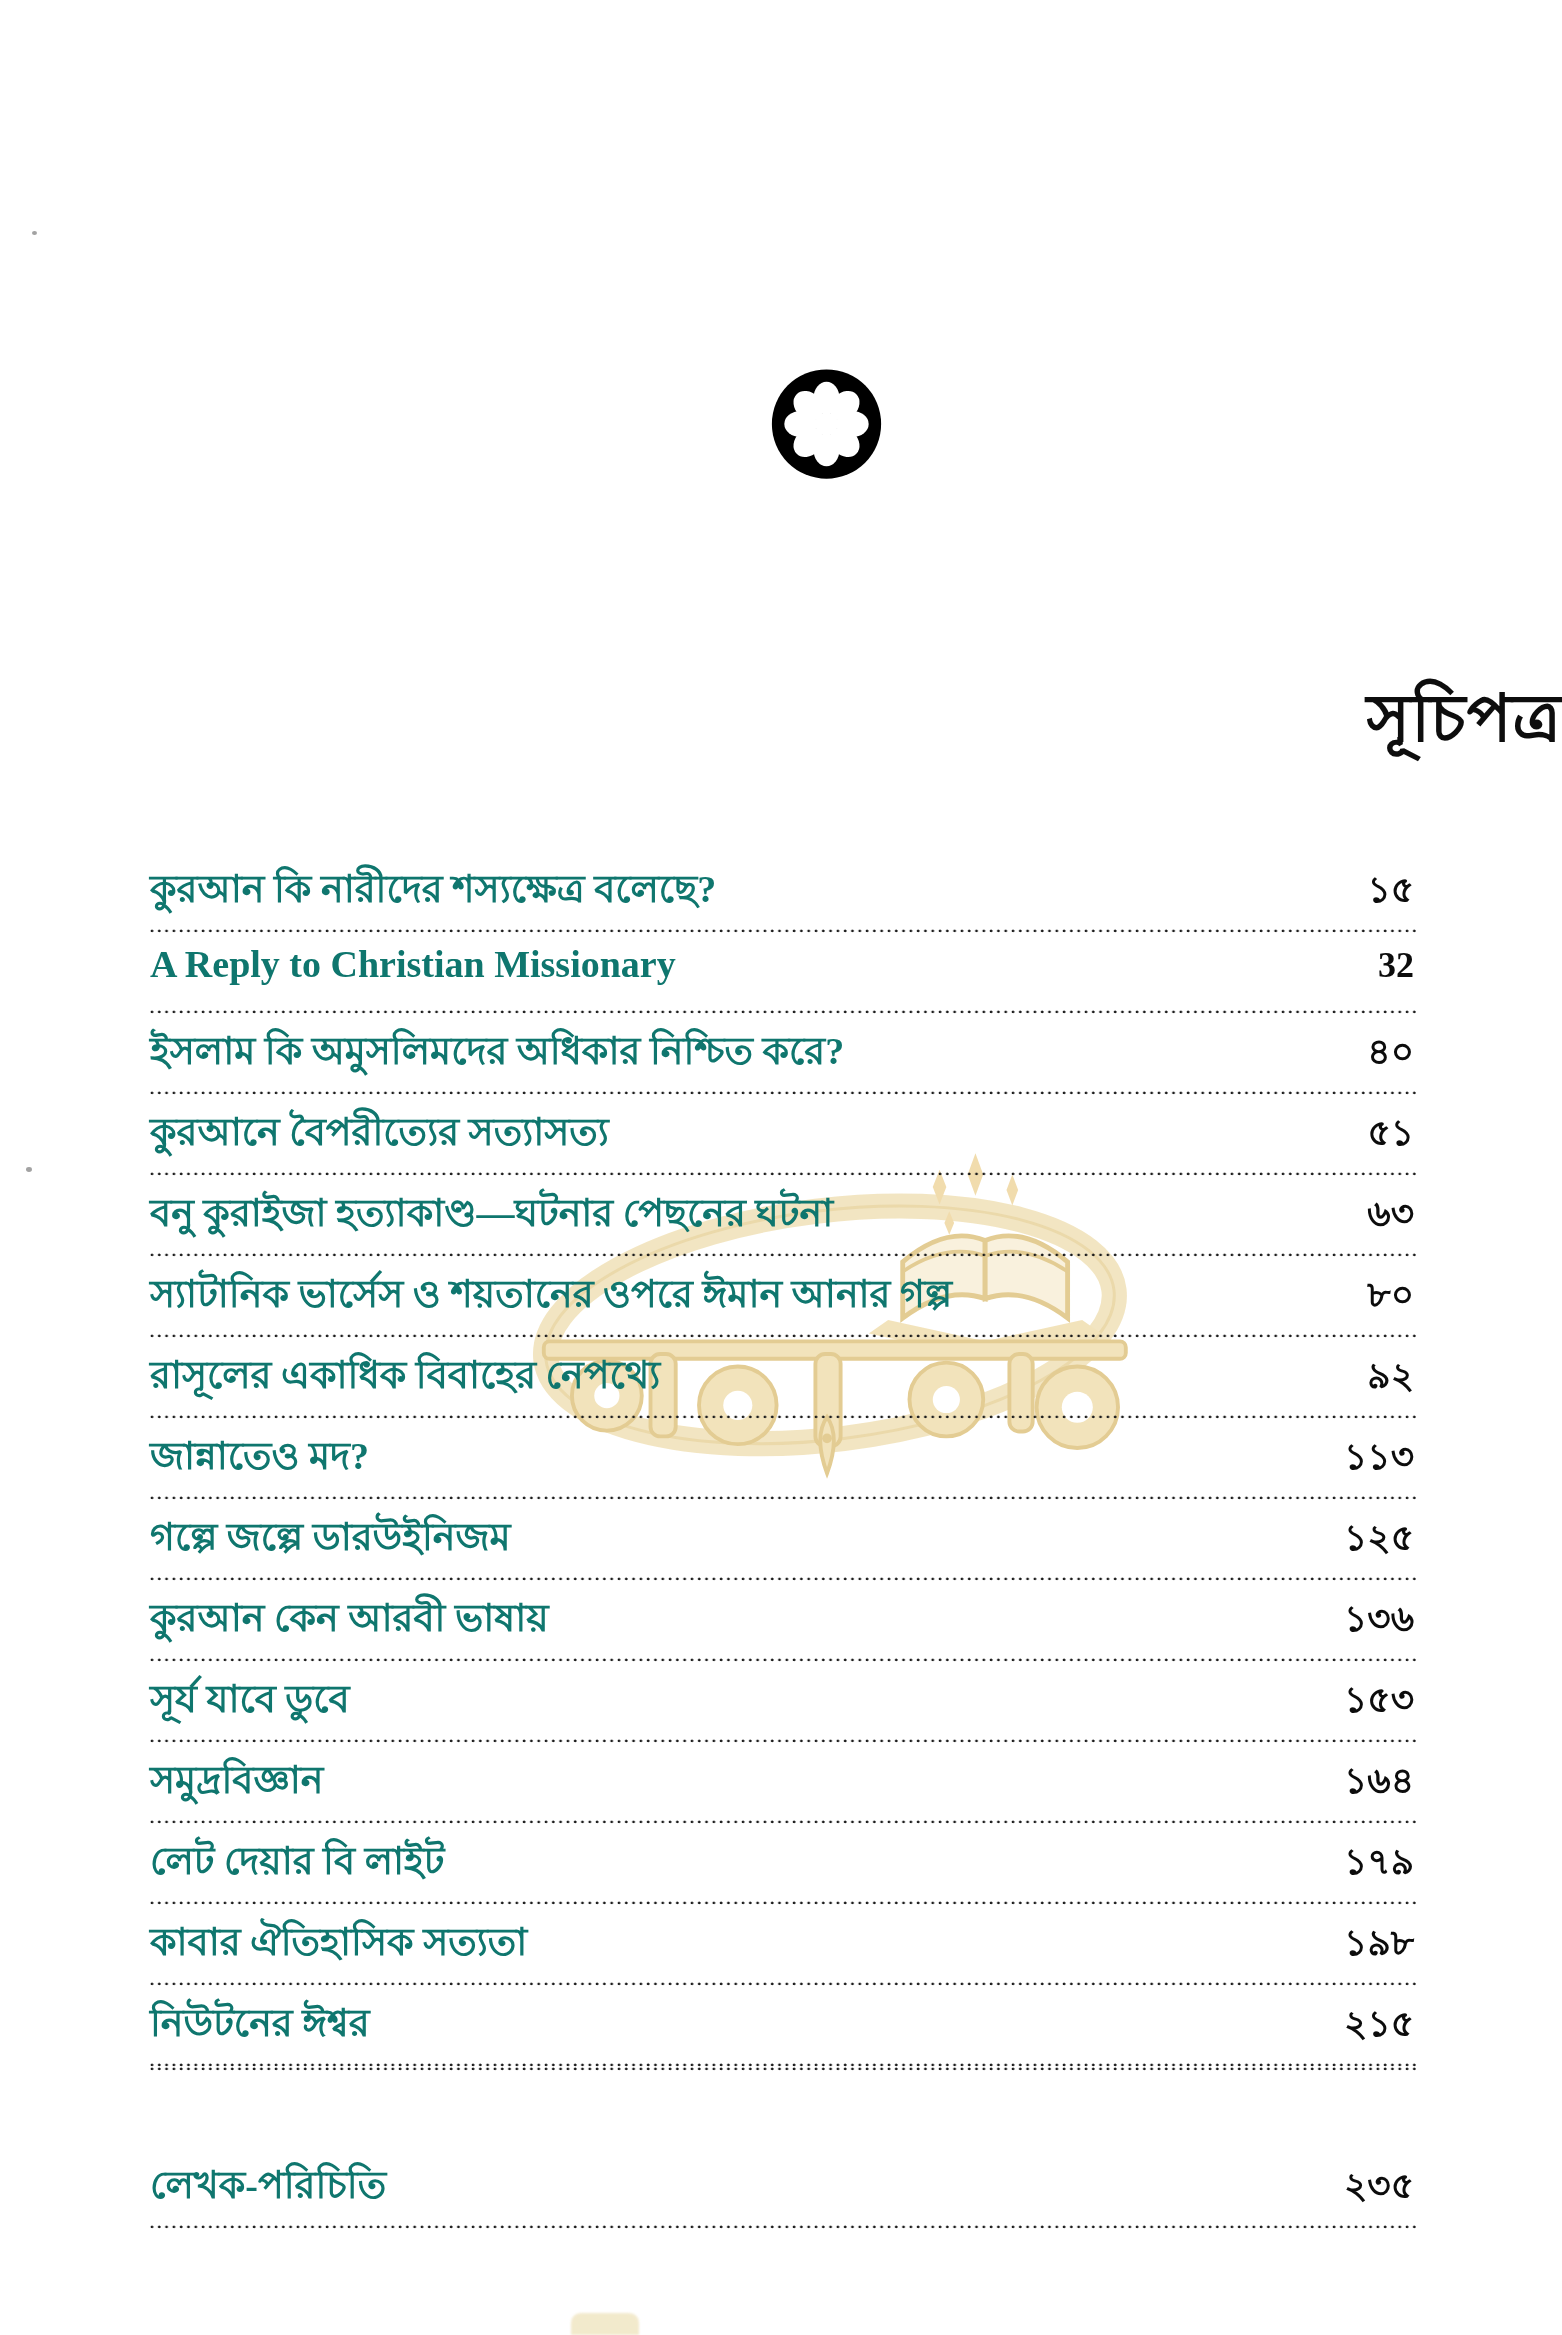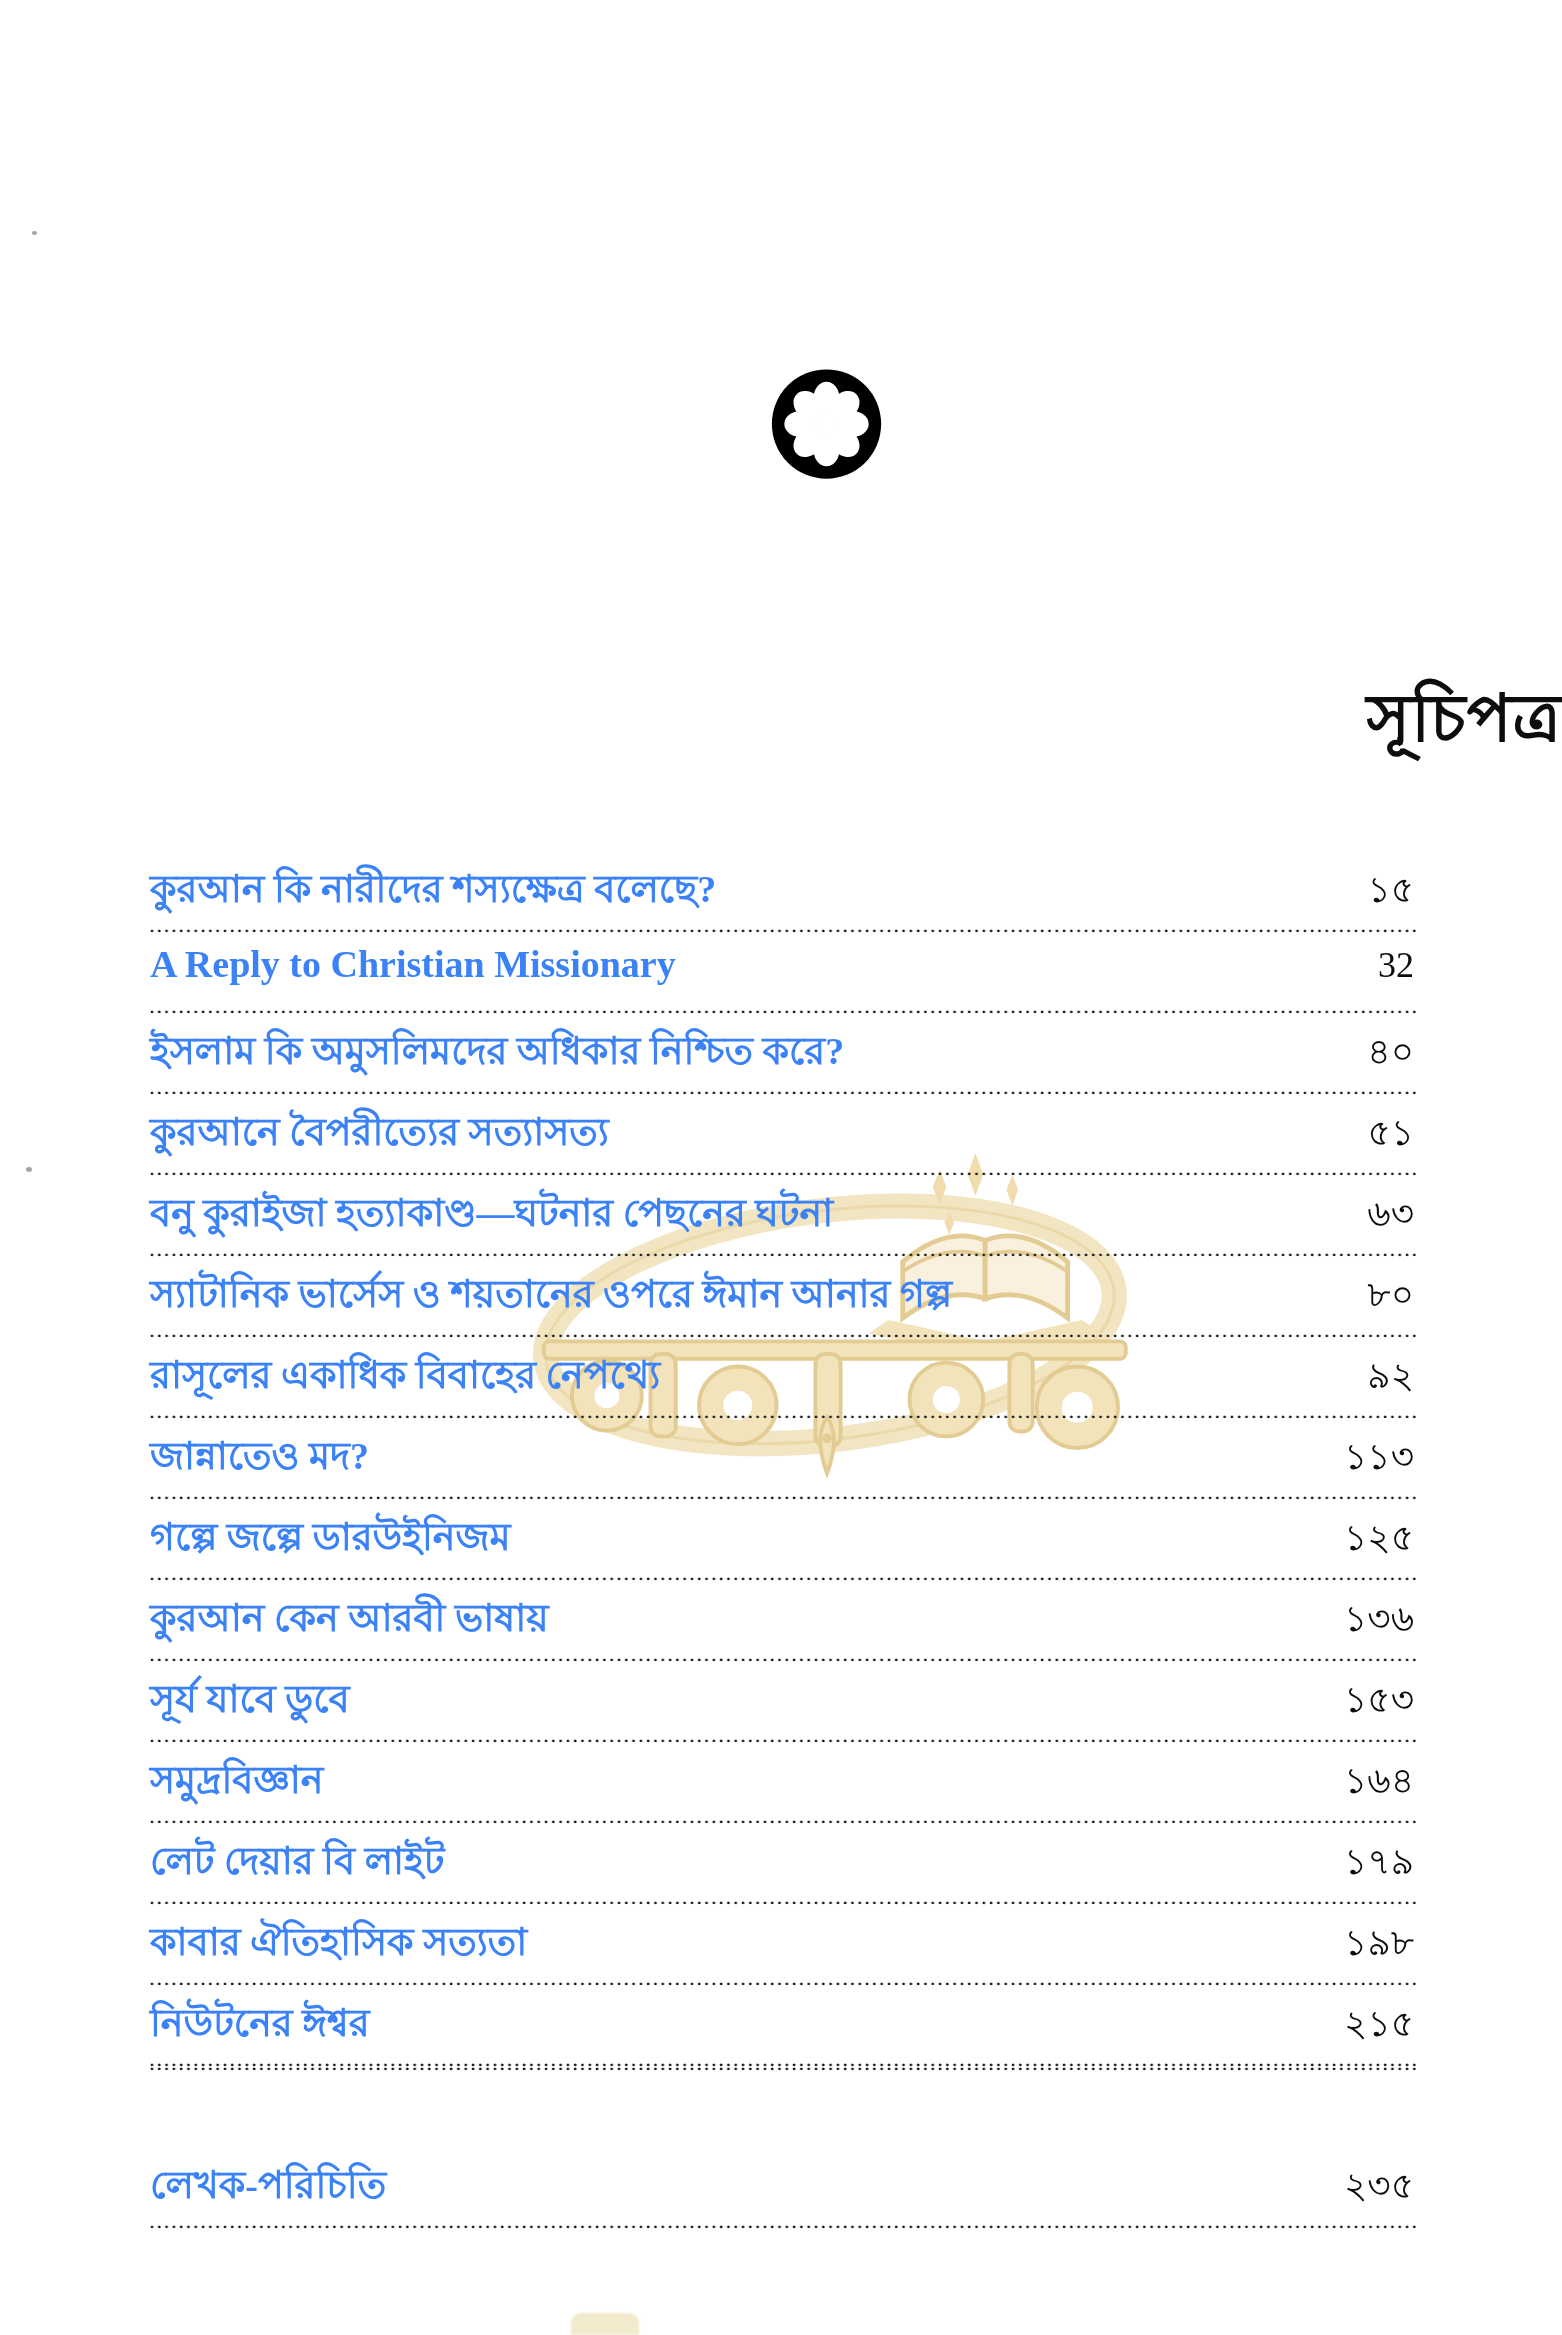--- a/index.html
+++ b/index.html
@@ -33,25 +33,25 @@
   
   #toc{
     position:absolute;left:150px;top:852px;width:1266px;z-index:2;
   }
   .toc-entry{height:81px;display:flex;flex-direction:column;justify-content:space-between;}
   .toc-row{
     display:flex;justify-content:space-between;align-items:baseline;
     padding-top:9.7px;
   }
   .toc-title{
-    font-size:38px;font-weight:600;color:#3b82f6;line-height:1.15;
+    font-size:38px;font-weight:600;color:#0f766e;line-height:1.15;
     white-space:nowrap;
   }
   .toc-page{
-    font-size:36px;font-weight:400;color:#0c0c0c;padding-right:1.9px;
+    font-size:36px;font-weight:700;color:#0c0c0c;padding-right:1.9px;
   }
   .leader{
     height:3.9px;width:100%;
     background-image:radial-gradient(circle at 1.9px 1.9px,#1d1d1d 1.2px,transparent 1.6px);
     background-size:7.3px 3.9px;background-repeat:repeat-x;
   }
 </style>
 </head>
 <body>
 

